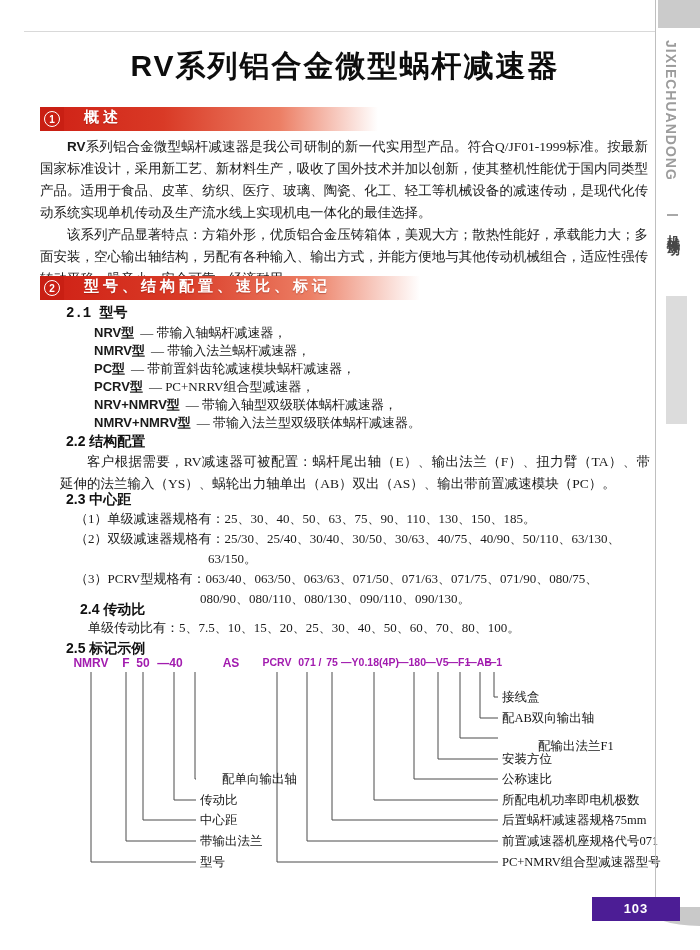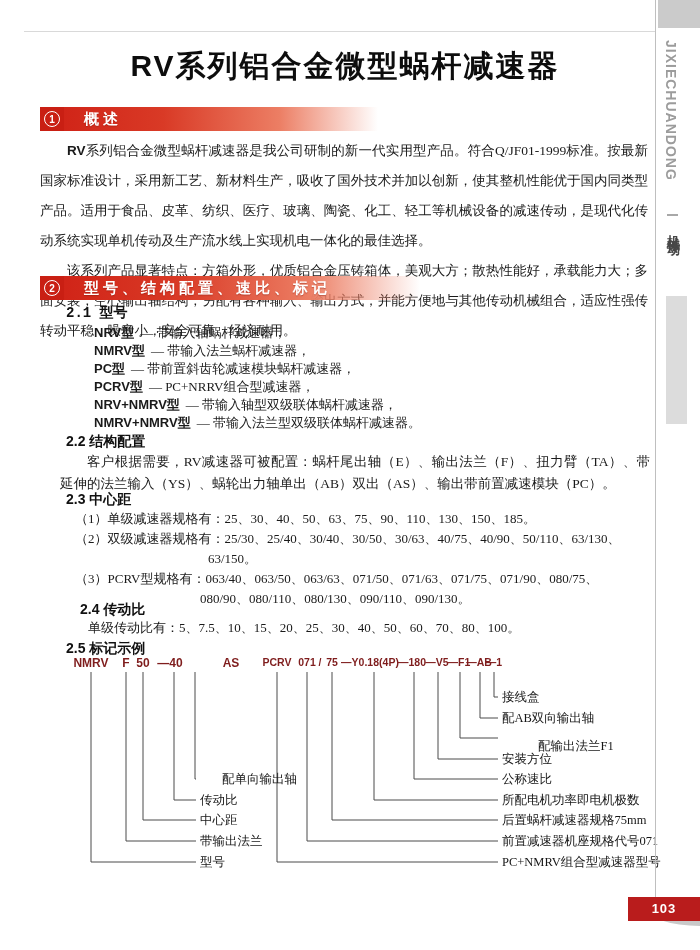--- a/index.html
+++ b/index.html
@@ -22,21 +22,21 @@
   .side-dash { position:absolute; left:667px; top:214px; width:11px; height:2px; background:#a8a8a8; }
   .side-cat {
     position:absolute; left:664px; top:224px;
     writing-mode:vertical-rl; font-family:"Liberation Sans", sans-serif;
     font-weight:bold; font-size:13px; letter-spacing:3px; color:#474747;
   }
   .side-bar { position:absolute; left:666px; top:296px; width:21px; height:128px; background:#dcdcdc; }
   .page-swoosh { position:absolute; left:646px; top:907px; width:54px; height:19px; background:#c9c9c9;
     border-radius:0 0 0 100%; }
   .page-badge {
-    position:absolute; left:628px; top:897px; width:72px; height:24px; background:#b91c1c;
+    position:absolute; left:592px; top:897px; width:88px; height:24px; background:#4c1d95;
     color:#ffffff; font-family:"Liberation Sans", sans-serif; font-weight:bold; font-size:13px;
     text-align:center; line-height:24px; letter-spacing:1px;
   }
 
   
   .doc-title {
     position:absolute; left:40px; top:46px; width:610px; text-align:center;
     font-family:"Liberation Sans", sans-serif; font-weight:bold; font-size:30px;
     letter-spacing:2px; color:#0d0d0d;
   }
@@ -51,27 +51,27 @@
     position:absolute; left:0; top:0; width:24px; height:24px; background:#c91f13;
     display:flex; align-items:center; justify-content:center;
   }
   .band .numring {
     width:16px; height:16px; border:1.5px solid #ffffff; border-radius:50%;
     display:flex; align-items:center; justify-content:center;
     color:#ffffff; font-family:"Liberation Sans", sans-serif; font-weight:bold; font-size:10px;
   }
   .band .band-label {
     position:absolute; left:44px; top:0; height:36px; line-height:24px;
-    color:#ffffff; font-family:Liberation Sans, sans-serif; font-weight:bold;
+    color:#ffffff; font-family:Liberation Mono, monospace; font-weight:bold;
     font-size:15px; letter-spacing:4px; text-shadow:0 1px 1px rgba(120,20,10,.4);
   }
 
   
   .overview { position:absolute; left:40px; top:136px; width:608px; font-size:13.5px;
-    line-height:30px; text-align:justify; }
+    line-height:22px; text-align:justify; }
   .overview p { text-indent:2em; }
   .overview .lead { font-weight:bold; font-family:"Liberation Sans", sans-serif; }
 
   .subhead {
     position:absolute; left:66px; font-family:"Liberation Sans", sans-serif;
     font-weight:bold; font-size:14px; color:#111;
   }
   .model-list { position:absolute; left:94px; top:324px; font-size:13px; line-height:18px; }
   .model-list .code { font-family:"Liberation Sans", sans-serif; font-weight:bold; }
   .model-list .desc { margin-left:6px; }
@@ -81,21 +81,21 @@
 
   .s23-lines { position:absolute; left:75px; top:509px; width:575px; font-size:13px; line-height:20px; }
   .s23-lines .cont2 { padding-left:133px; }
   .s23-lines .cont3 { padding-left:125px; }
 
   .s24-body { position:absolute; left:88px; top:619px; font-size:13px; }
 
   
   .mark-seg {
     position:absolute; top:656px; transform:translateX(-50%); white-space:nowrap;
-    font-family:"Liberation Sans", sans-serif; font-weight:bold; color:#7f1d1d;
+    font-family:"Liberation Sans", sans-serif; font-weight:bold; color:#a21caf;
   }
   .mark-seg.lft { font-size:12px; }
   .mark-seg.rgt { font-size:10.5px; }
   .mark-label { position:absolute; font-size:12.5px; line-height:16px; white-space:nowrap; color:#161616; }
   .diagram-svg { position:absolute; left:0; top:0; width:700px; height:950px; pointer-events:none; }
 </style>
 </head>
 <body>
 
 <div class="page">

